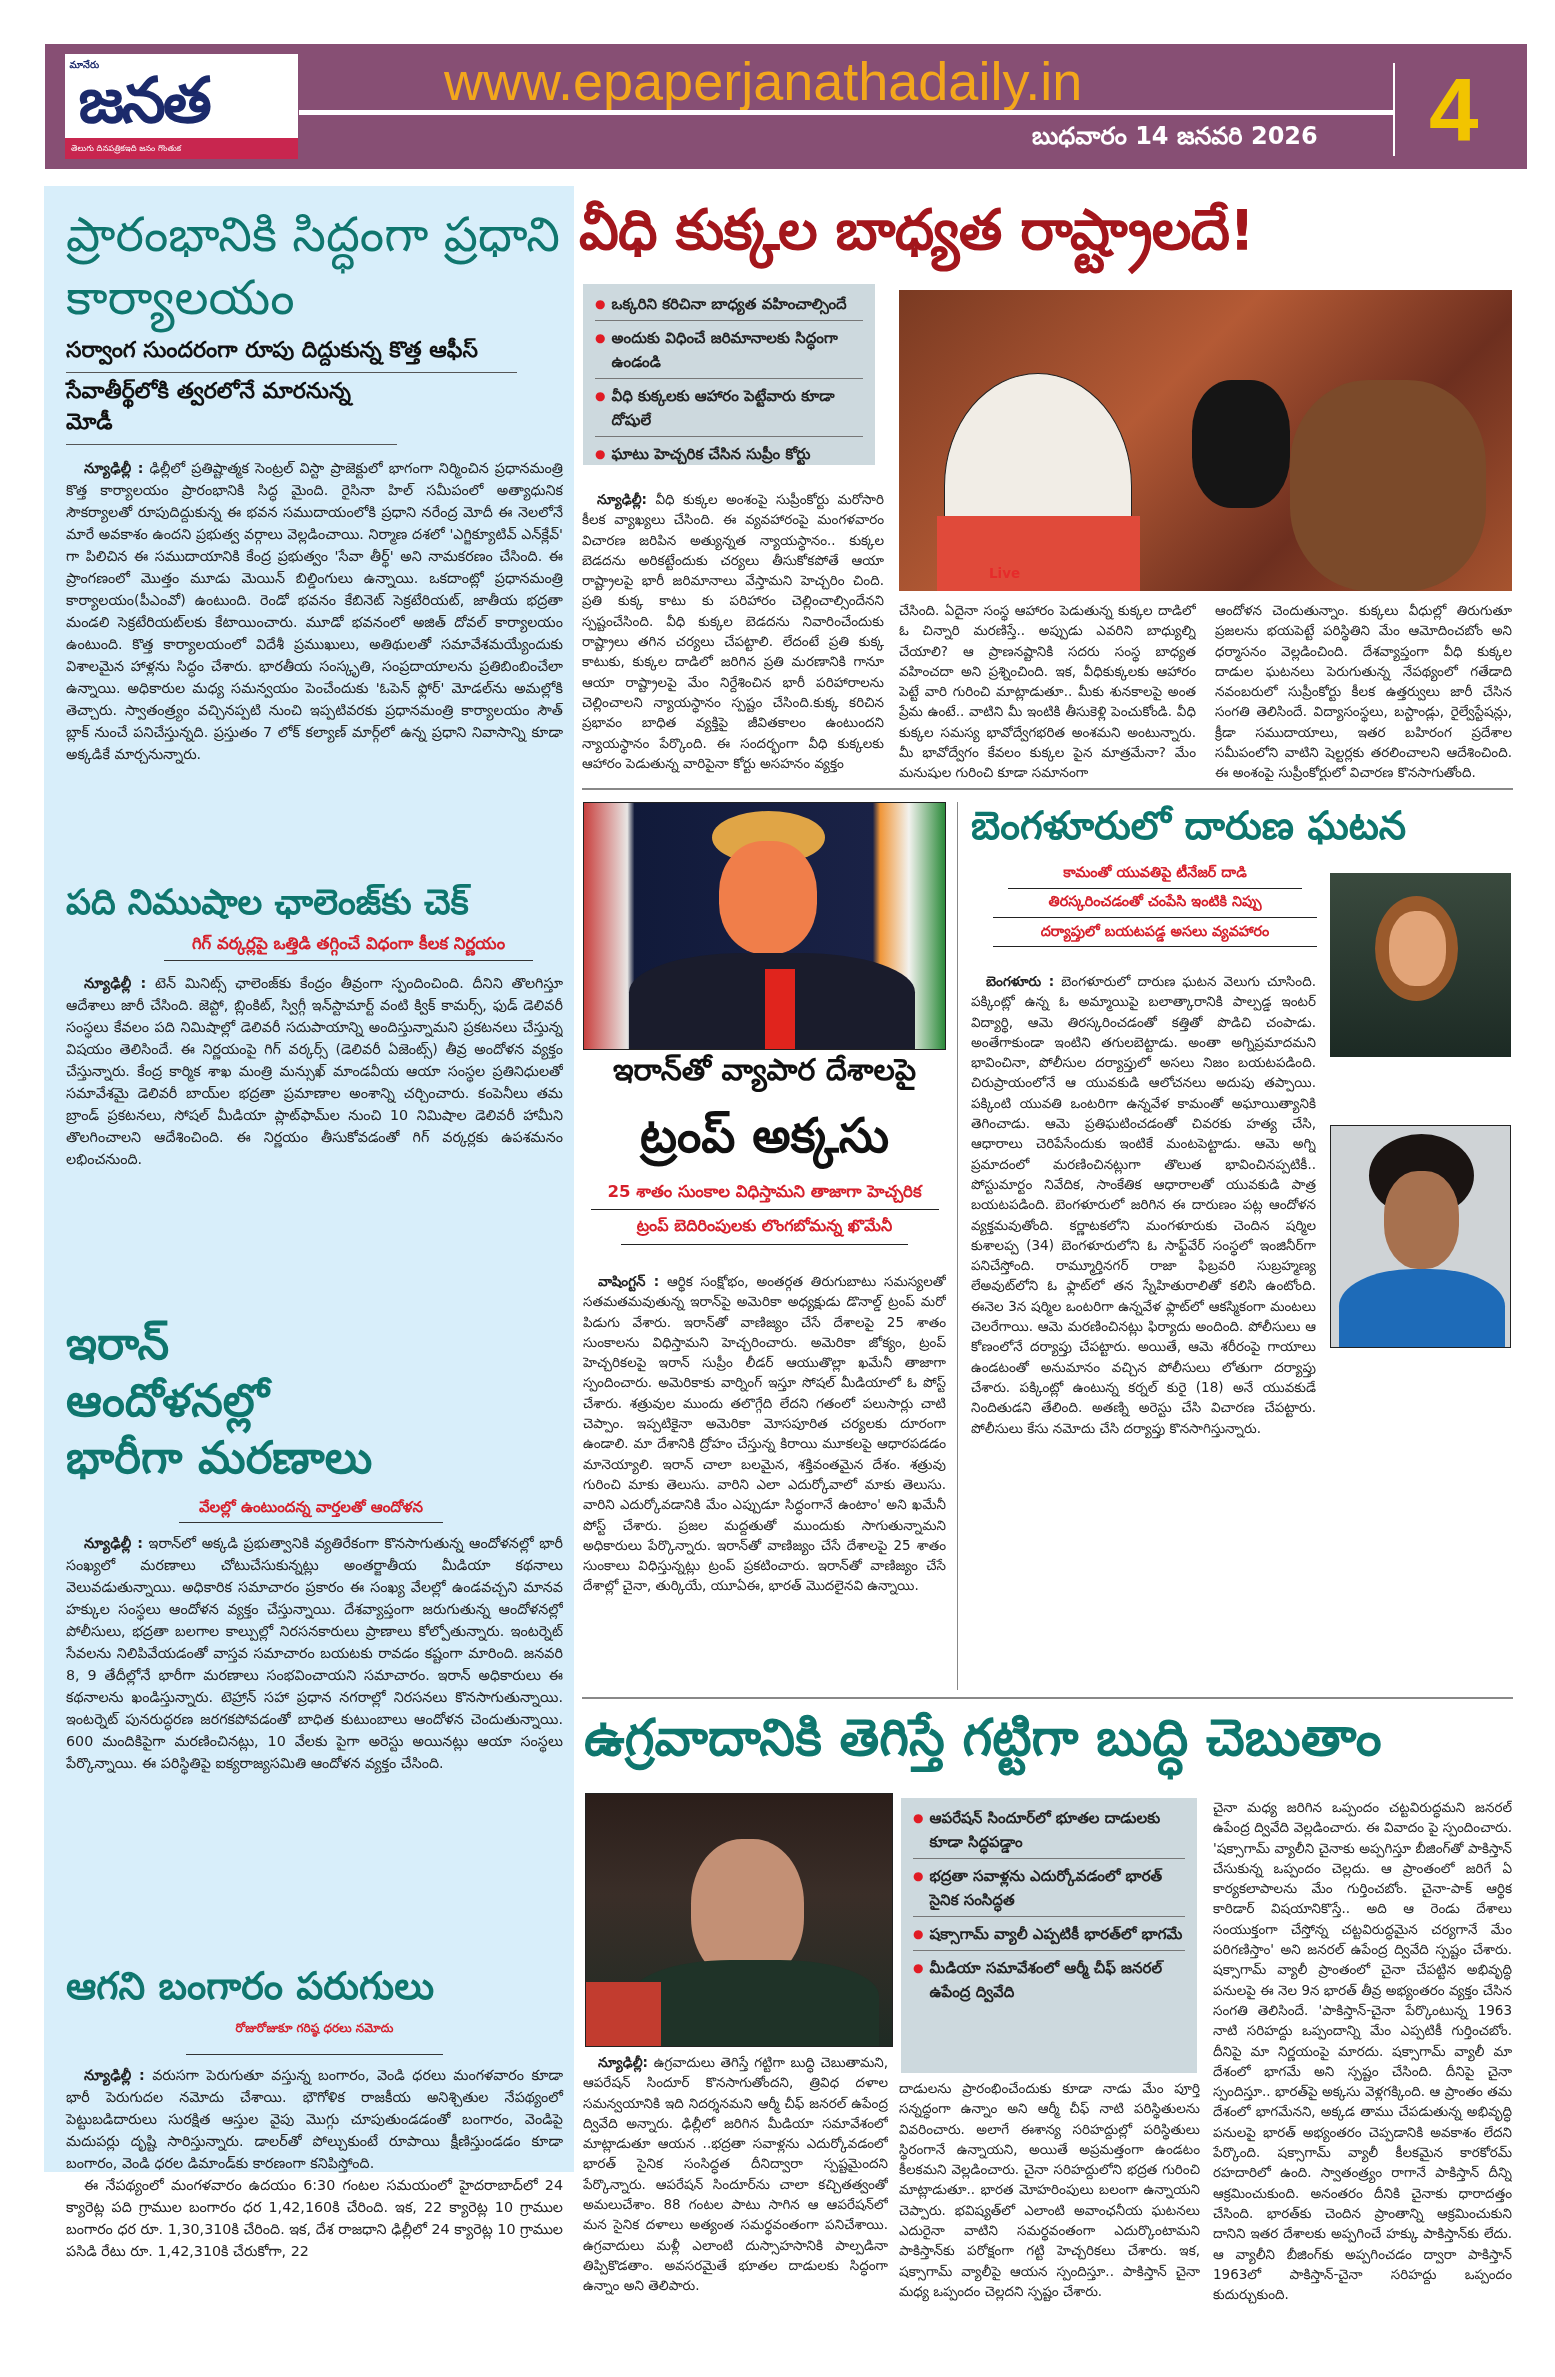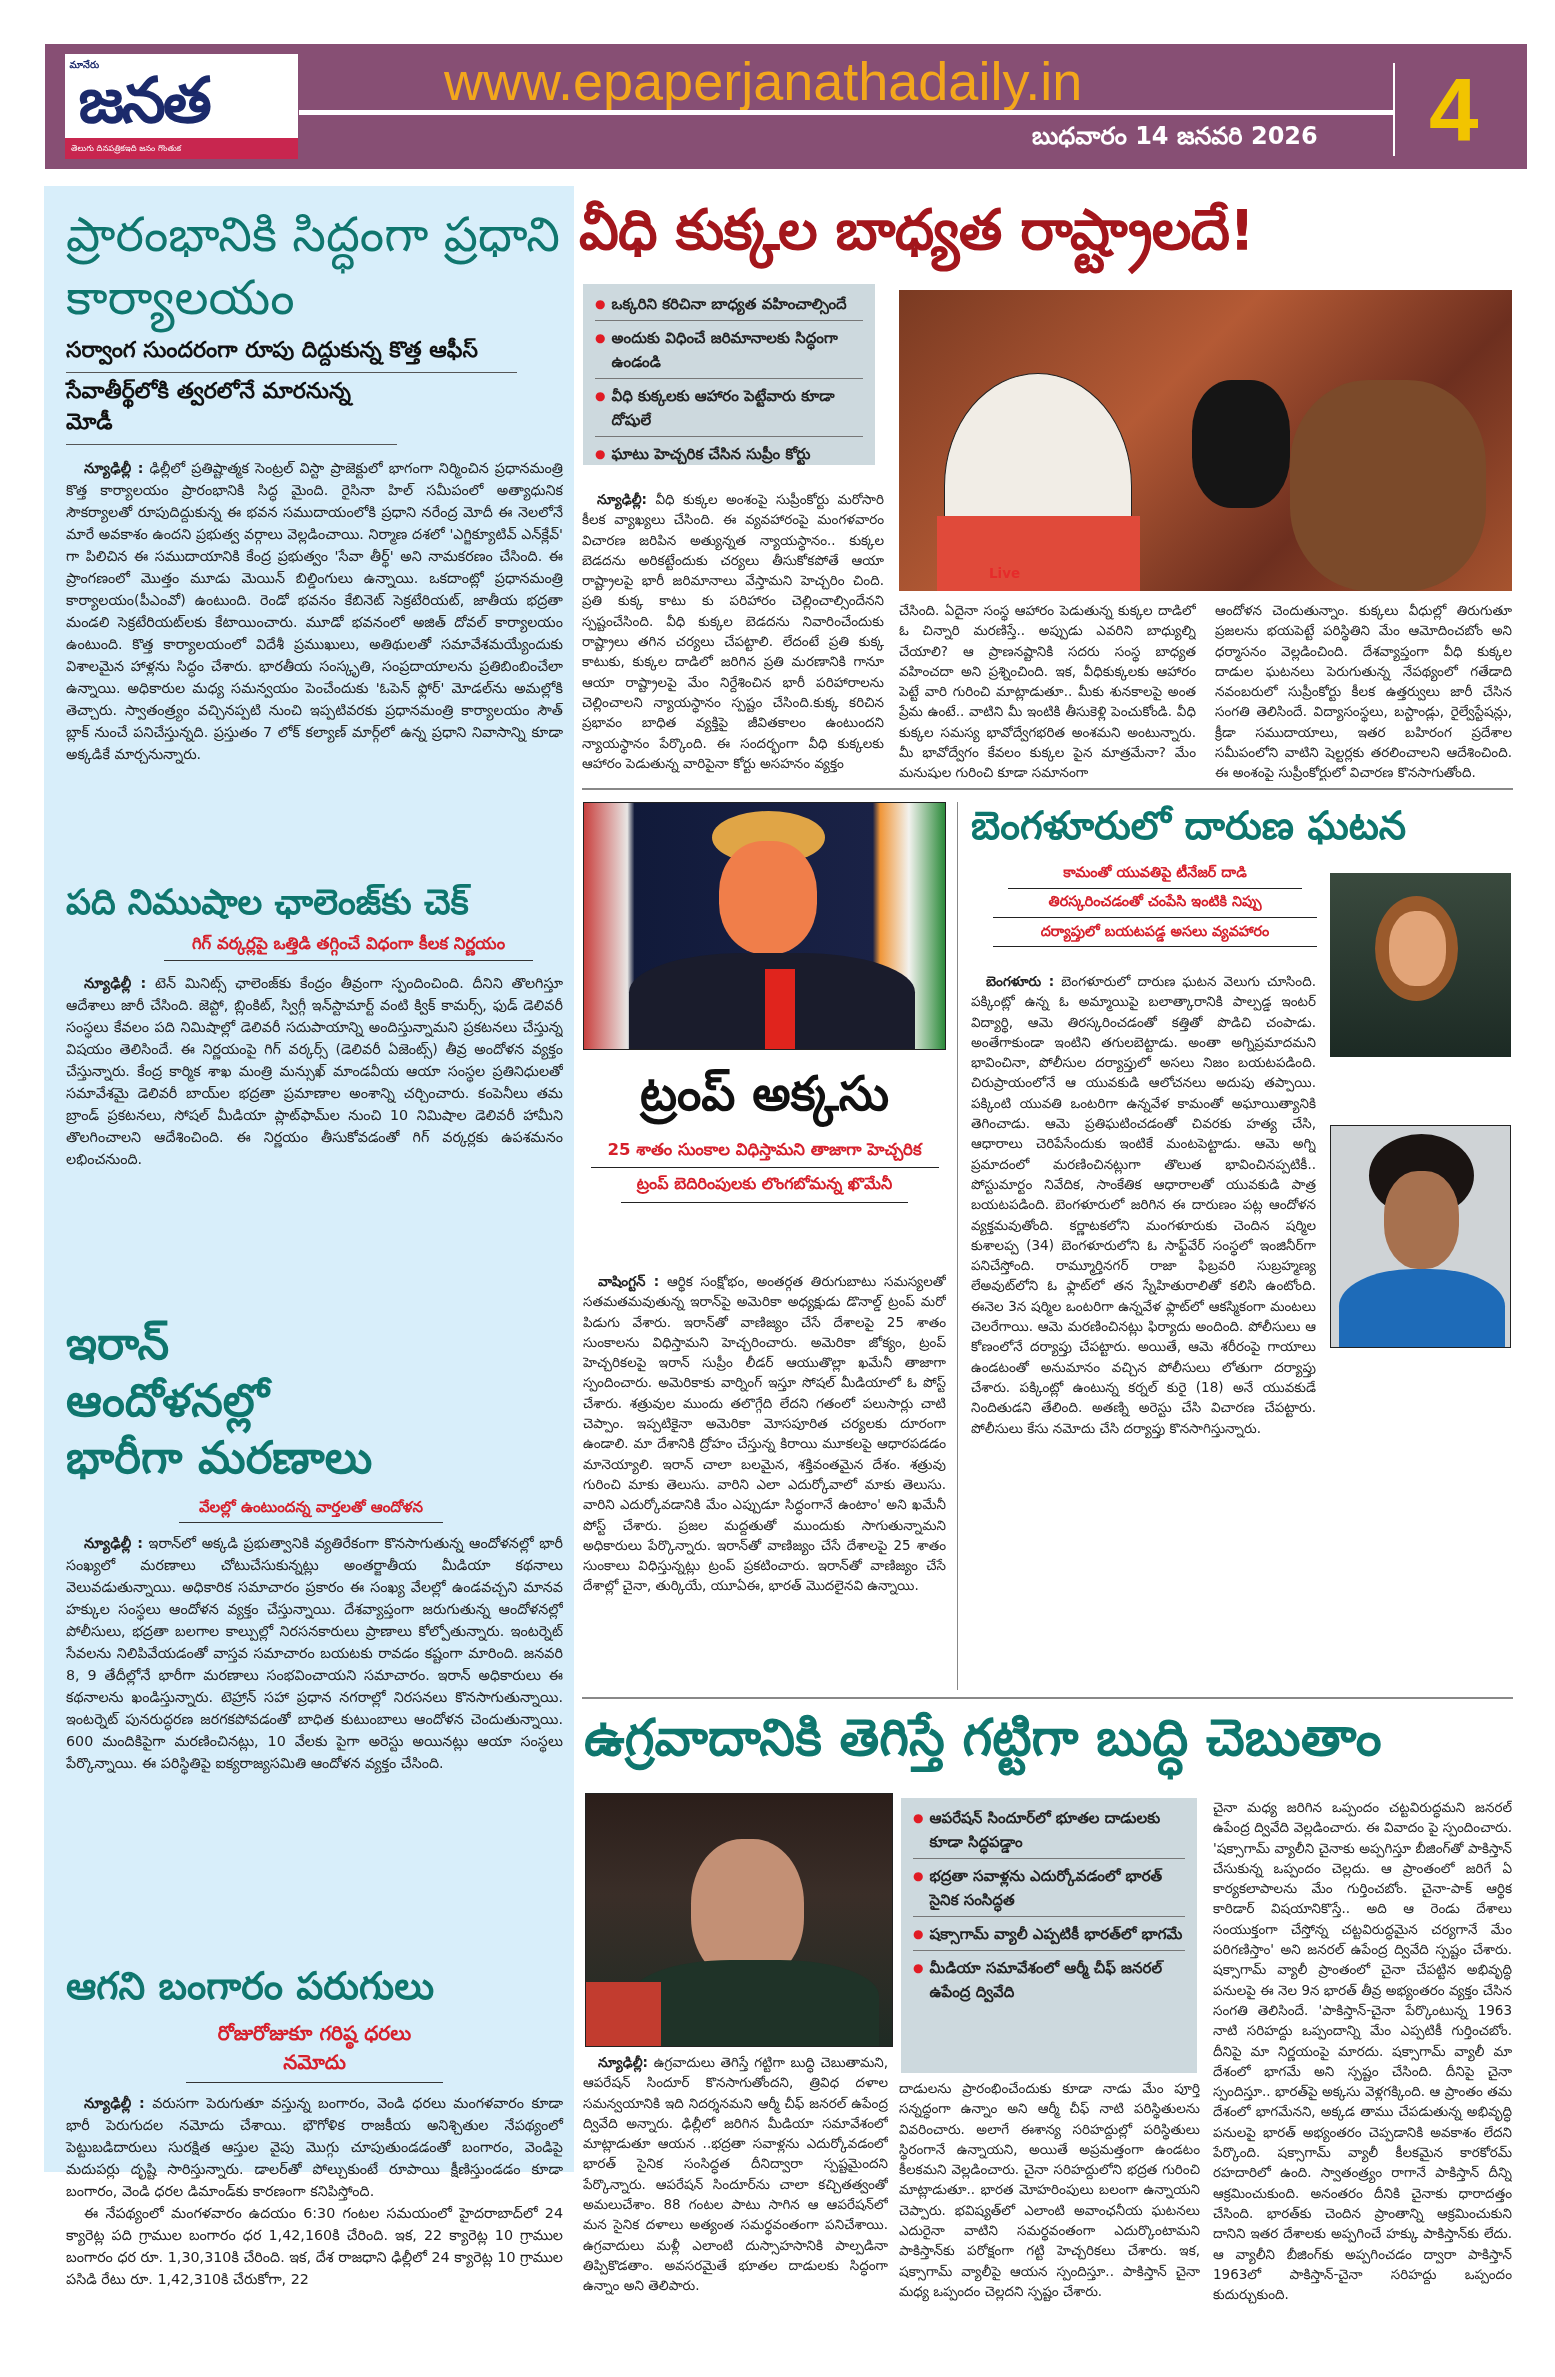--- a/index.html
+++ b/index.html
@@ -72,21 +72,21 @@
   <div class="hl" style="font-size:45px;line-height:57px;width:316px">ఇరాన్ ఆందోళనల్లో భారీగా మరణాలు</div>
   <div class="sub" style="font-size:15px;margin-top:12px;border-bottom:1.5px solid #333;padding-bottom:3px;margin-left:113px;margin-right:120px">వేలల్లో ఉంటుందన్న వార్తలతో ఆందోళన</div>
   <div class="body" style="margin-top:9px;height:482px;overflow:hidden;text-indent:18px">
     <b>న్యూఢిల్లీ :</b>
     <span>ఇరాన్‌లో అక్కడి ప్రభుత్వానికి వ్యతిరేకంగా కొనసాగుతున్న ఆందోళనల్లో భారీ సంఖ్యలో మరణాలు చోటుచేసుకున్నట్లు అంతర్జాతీయ మీడియా కథనాలు వెలువడుతున్నాయి. అధికారిక సమాచారం ప్రకారం ఈ సంఖ్య వేలల్లో ఉండవచ్చని మానవ హక్కుల సంస్థలు ఆందోళన వ్యక్తం చేస్తున్నాయి. దేశవ్యాప్తంగా జరుగుతున్న ఆందోళనల్లో పోలీసులు, భద్రతా బలగాల కాల్పుల్లో నిరసనకారులు ప్రాణాలు కోల్పోతున్నారు. ఇంటర్నెట్ సేవలను నిలిపివేయడంతో వాస్తవ సమాచారం బయటకు రావడం కష్టంగా మారింది. జనవరి 8, 9 తేదీల్లోనే భారీగా మరణాలు సంభవించాయని సమాచారం. ఇరాన్ అధికారులు ఈ కథనాలను ఖండిస్తున్నారు. టెహ్రాన్ సహా ప్రధాన నగరాల్లో నిరసనలు కొనసాగుతున్నాయి. ఇంటర్నెట్ పునరుద్ధరణ జరగకపోవడంతో బాధిత కుటుంబాలు ఆందోళన చెందుతున్నాయి. 600 మందికిపైగా మరణించినట్లు, 10 వేలకు పైగా అరెస్టు అయినట్లు ఆయా సంస్థలు పేర్కొన్నాయి. ఈ పరిస్థితిపై ఐక్యరాజ్యసమితి ఆందోళన వ్యక్తం చేసింది.</span>
   </div>
 </div>
 
 <div class="abs" style="left:66px;top:1965px;width:497px">
   <div class="hl" style="font-size:38px">ఆగని బంగారం పరుగులు</div>
-  <div class="sub" style="font-size:20px;margin-top:12px;border-bottom:1.5px solid #333;padding-bottom:3px;margin-left:120px;margin-right:120px">రోజురోజుకూ గరిష్ఠ ధరలు నమోదు</div>
+  <div class="sub" style="font-size:12px;margin-top:12px;border-bottom:1.5px solid #333;padding-bottom:16px;margin-left:120px;margin-right:120px">రోజురోజుకూ గరిష్ఠ ధరలు నమోదు</div>
   <div class="body" style="margin-top:9px;text-indent:18px">
     <b>న్యూఢిల్లీ :</b>
     <span>వరుసగా పెరుగుతూ వస్తున్న బంగారం, వెండి ధరలు మంగళవారం కూడా భారీ పెరుగుదల నమోదు చేశాయి. భౌగోళిక రాజకీయ అనిశ్చితుల నేపథ్యంలో పెట్టుబడిదారులు సురక్షిత ఆస్తుల వైపు మొగ్గు చూపుతుండడంతో బంగారం, వెండిపై మదుపర్లు దృష్టి సారిస్తున్నారు. డాలర్‌తో పోల్చుకుంటే రూపాయి క్షీణిస్తుండడం కూడా బంగారం, వెండి ధరల డిమాండ్‌కు కారణంగా కనిపిస్తోంది.</span>
   </div>
   <div class="body" style="text-indent:18px">ఈ నేపథ్యంలో మంగళవారం ఉదయం 6:30 గంటల సమయంలో హైదరాబాద్‌లో 24 క్యారెట్ల పది గ్రాముల బంగారం ధర 1,42,160కి చేరింది. ఇక, 22 క్యారెట్ల 10 గ్రాముల బంగారం ధర రూ. 1,30,310కి చేరింది. ఇక, దేశ రాజధాని ఢిల్లీలో 24 క్యారెట్ల 10 గ్రాముల పసిడి రేటు రూ. 1,42,310కి చేరుకోగా, 22</div>
 </div>
 
 <div class="abs redhl" style="left:579px;top:197px;font-size:56px;letter-spacing:-0.8px">వీధి కుక్కల బాధ్యత రాష్ట్రాలదే!</div>
 <div class="bul" style="left:583px;top:284px;width:292px;height:181px">
   <div>ఒక్కరిని కరిచినా బాధ్యత వహించాల్సిందే</div>
@@ -111,20 +111,21 @@
 <div class="abs body" style="left:1215px;top:600px;width:297px;height:181px;overflow:hidden;font-size:13.5px;line-height:20.3px">ఆందోళన చెందుతున్నాం. కుక్కలు వీధుల్లో తిరుగుతూ ప్రజలను భయపెట్టే పరిస్థితిని మేం ఆమోదించబోం అని ధర్మాసనం వెల్లడించింది. దేశవ్యాప్తంగా వీధి కుక్కల దాడుల ఘటనలు పెరుగుతున్న నేపథ్యంలో గతేడాది నవంబరులో సుప్రీంకోర్టు కీలక ఉత్తర్వులు జారీ చేసిన సంగతి తెలిసిందే. విద్యాసంస్థలు, బస్టాండ్లు, రైల్వేస్టేషన్లు, క్రీడా సముదాయాలు, ఇతర బహిరంగ ప్రదేశాల సమీపంలోని వాటిని షెల్టర్లకు తరలించాలని ఆదేశించింది. ఈ అంశంపై సుప్రీంకోర్టులో విచారణ కొనసాగుతోంది.</div>
 <div class="divider" style="left:582px;top:788px;width:931px;height:1.5px"></div>
 
 <div class="photo" style="left:583px;top:802px;width:363px;height:248px;background:linear-gradient(90deg,#c9413f 0,#e8e6e4 12%,#111a3a 14%,#1a2246 80%,#f09537 82%,#f2f2ee 90%,#2b8a3a 100%)">
   <div style="position:absolute;left:128px;top:7.5px;width:113px;height:53px;border-radius:50%;background:#e0a546"></div>
   <div style="position:absolute;left:135px;top:38px;width:98px;height:113px;border-radius:45%;background:#f07e4a"></div>
   <div style="position:absolute;left:45px;top:150px;width:286px;height:98px;border-radius:40% 40% 0 0;background:#1a1c2c"></div>
   <div style="position:absolute;left:181px;top:166px;width:30px;height:83px;background:#e0241d"></div>
 </div>
 <div class="abs" style="left:583px;top:1052px;width:363px;text-align:center">
+  <div style="font-size:30px;font-weight:bold">ఇరాన్‌తో వ్యాపార దేశాలపై</div>
   <div style="font-size:48px;font-weight:bold;line-height:83px">ట్రంప్ అక్కసు</div>
   <div class="sub" style="font-size:16.6px;border-bottom:1.5px solid #222;padding-bottom:4.5px;margin:4.5px 7.5px 0">25 శాతం సుంకాల విధిస్తామని తాజాగా హెచ్చరిక</div>
   <div class="sub" style="font-size:16px;border-bottom:1.5px solid #222;padding-bottom:4.5px;margin:6px 38px 0">ట్రంప్ బెదిరింపులకు లొంగబోమన్న ఖొమేనీ</div>
 </div>
 <div class="abs" style="left:583px;top:1271px;width:363px;height:421px;overflow:hidden">
   <div class="body" style="font-size:13.5px;line-height:20.3px;text-indent:15px">
     <b>వాషింగ్టన్ :</b>
     <span>ఆర్థిక సంక్షోభం, అంతర్గత తిరుగుబాటు సమస్యలతో సతమతమవుతున్న ఇరాన్‌పై అమెరికా అధ్యక్షుడు డొనాల్డ్ ట్రంప్ మరో పిడుగు వేశారు. ఇరాన్‌తో వాణిజ్యం చేసే దేశాలపై 25 శాతం సుంకాలను విధిస్తామని హెచ్చరించారు. అమెరికా జోక్యం, ట్రంప్ హెచ్చరికలపై ఇరాన్ సుప్రీం లీడర్ ఆయుతొల్లా ఖమేనీ తాజాగా స్పందించారు. అమెరికాకు వార్నింగ్ ఇస్తూ సోషల్ మీడియాలో ఓ పోస్ట్ చేశారు. శత్రువుల ముందు తలొగ్గేది లేదని గతంలో పలుసార్లు చాటి చెప్పాం. ఇప్పటికైనా అమెరికా మోసపూరిత చర్యలకు దూరంగా ఉండాలి. మా దేశానికి ద్రోహం చేస్తున్న కిరాయి మూకలపై ఆధారపడడం మానెయ్యాలి. ఇరాన్ చాలా బలమైన, శక్తివంతమైన దేశం. శత్రువు గురించి మాకు తెలుసు. వారిని ఎలా ఎదుర్కోవాలో మాకు తెలుసు. వారిని ఎదుర్కోవడానికి మేం ఎప్పుడూ సిద్ధంగానే ఉంటాం' అని ఖమేనీ పోస్ట్ చేశారు. ప్రజల మద్దతుతో ముందుకు సాగుతున్నామని అధికారులు పేర్కొన్నారు. ఇరాన్‌తో వాణిజ్యం చేసే దేశాలపై 25 శాతం సుంకాలు విధిస్తున్నట్లు ట్రంప్ ప్రకటించారు. ఇరాన్‌తో వాణిజ్యం చేసే దేశాల్లో చైనా, తుర్కియే, యూఏఈ, భారత్ మొదలైనవి ఉన్నాయి.</span>
   </div>
 </div>

